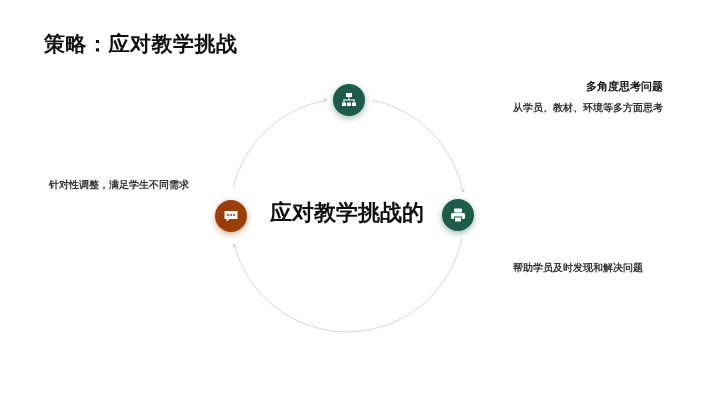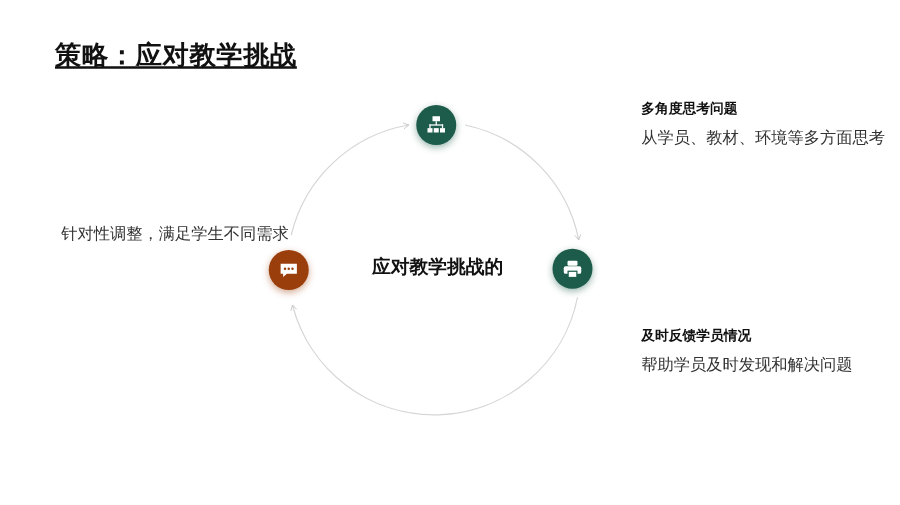--- a/index.html
+++ b/index.html
@@ -1,29 +1,29 @@
 <!DOCTYPE html>
 <html><head>
 <meta charset="utf-8">
 <style>
   html, body { margin: 0; padding: 0; background: #ffffff; }
   body { width: 720px; height: 404px; position: relative; overflow: hidden;
          font-family: "DejaVu Sans", "Liberation Sans", sans-serif; color: #111; }
-  .title { position: absolute; left: 44px; top: 30px; font-size: 21px; font-weight: bold; letter-spacing: 0.5px; text-decoration: underline; }
+  .title { position: absolute; left: 44px; top: 30px; font-size: 21px; font-weight: bold; letter-spacing: 0.5px; }
   .ring { position: absolute; left: 0; top: 0; width: 720px; height: 404px; }
   .node { position: absolute; width: 32px; height: 32px; border-radius: 50%;
           display: flex; align-items: center; justify-content: center; }
   .node.green { background: #1d5c4a; box-shadow: 0 2px 6px rgba(29,92,74,0.45); }
   .node.brown { background: #9a3f0c; box-shadow: 0 2px 6px rgba(154,63,12,0.45); }
   .node svg { width: 16px; height: 16px; }
-  .center { position: absolute; left: 270px; top: 202px; width: 160px; text-align: center;
-            font-size: 15px; font-weight: bold; line-height: 22px; }
+  .center { position: absolute; left: 270px; top: 202px; width: 160px; 
+            font-size: 22px; font-weight: bold; line-height: 22px; }
   .card { position: absolute; }
-  .card .h { font-size: 11px; font-weight: bold; color: #111; margin-bottom: 7px; }
-  .card .d { font-size: 13px; color: #333; }
+  .card .h { font-size: 11px; font-weight: bold; color: #111; margin-bottom: 7px; text-align: right; }
+  .card .d { font-size: 10px; color: #333; font-weight: bold; }
 </style>
 </head>
 <body>
 
 <div class="title">策略：应对教学挑战</div>
 
 <svg class="ring" viewBox="0 0 720 404">
   <defs>
     <marker id="arrow" viewBox="0 0 10 10" refX="8" refY="5" markerWidth="6" markerHeight="6" orient="auto-start-reverse">
       <path d="M1,1 L8,5 L1,9" fill="none" stroke="#c8c8c8" stroke-width="1.2"></path>
@@ -71,19 +71,18 @@
 <div class="center">
   <div>应对教学挑战的</div>
 </div>
 
 <div class="card" style="left:513px; top:79px;">
   <div class="h">多角度思考问题</div>
   <div class="d">从学员、教材、环境等多方面思考</div>
 </div>
 
 <div class="card" style="left:513px; top:261px;">
-  <div class="h">及时反馈学员情况</div>
   <div class="d">帮助学员及时发现和解决问题</div>
 </div>
 
 <div class="card" style="left:49px; top:178px;">
   <div class="d">针对性调整，满足学生不同需求</div>
 </div>
 
 </body></html>

